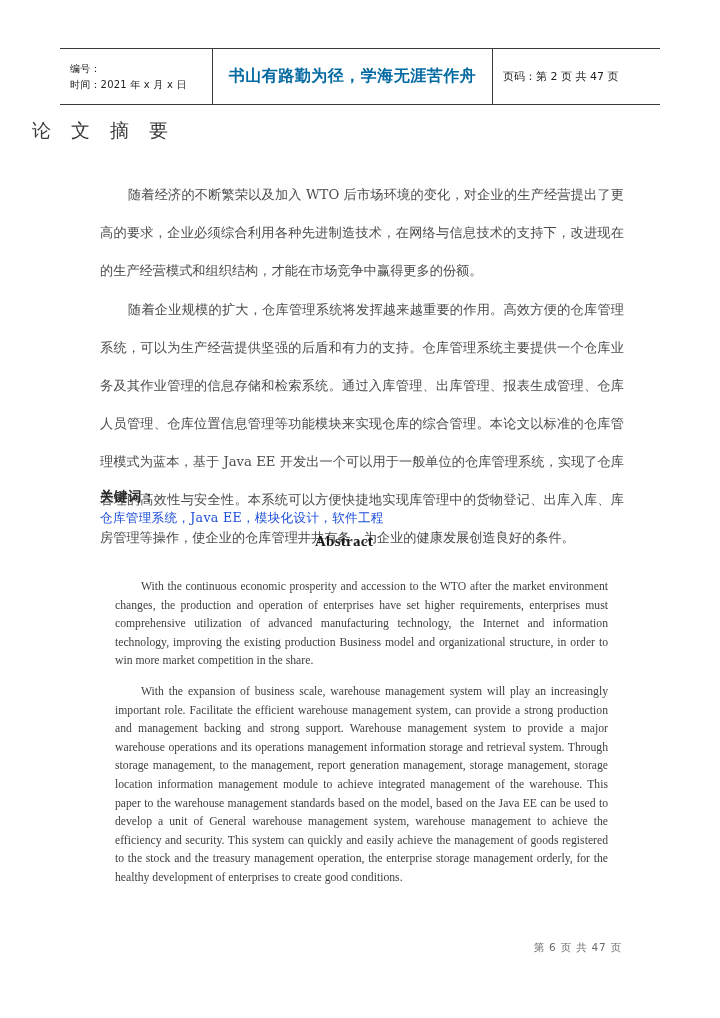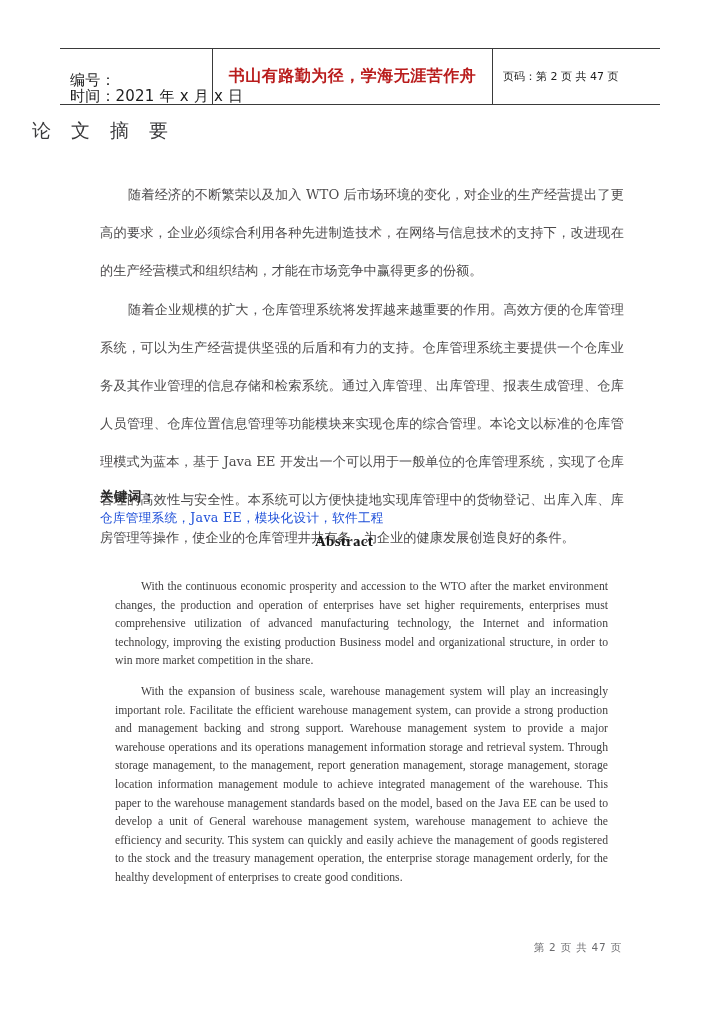--- a/index.html
+++ b/index.html
@@ -40,37 +40,36 @@
     display: flex;
     flex-direction: column;
     justify-content: center;
     box-sizing: border-box;
   }
   .hdr-left {
     width: 153px;
     padding-left: 10px;
     border-right: 1.2px solid #3a3a3a;
     font-family: "DejaVu Sans", sans-serif;
-    font-size: 15px;
+    font-size: 10px;
     line-height: 16px;
     color: #1d1d1d;
-    justify-content: flex-end;
   }
   .hdr-left .line {
     white-space: nowrap;
     letter-spacing: 0.2px;
   }
   .hdr-mid {
     width: 280px;
     border-right: 1.2px solid #3a3a3a;
     align-items: center;
     font-family: "DejaVu Serif", serif;
     font-weight: bold;
     font-size: 16px;
-    color: #b91c1c;
+    color: #0369a1;
     letter-spacing: 0.5px;
     white-space: nowrap;
   }
   .hdr-right {
     flex: 1;
     padding-left: 10px;
     font-family: "DejaVu Sans", sans-serif;
     font-size: 11px;
     color: #1d1d1d;
     white-space: nowrap;
@@ -207,15 +206,15 @@
     <div class="kw-values">仓库管理系统，Java EE，模块化设计，软件工程</div>
   </div>
 
   <div class="abstract-title">Abstract</div>
 
   <div class="en-body">
     <p class="en-para">With the continuous economic prosperity and accession to the WTO after the market environment changes, the production and operation of enterprises have set higher requirements, enterprises must comprehensive utilization of advanced manufacturing technology, the Internet and information technology, improving the existing production Business model and organizational structure, in order to win more market competition in the share.</p>
     <p class="en-para">With the expansion of business scale, warehouse management system will play an increasingly important role. Facilitate the efficient warehouse management system, can provide a strong production and management backing and strong support. Warehouse management system to provide a major warehouse operations and its operations management information storage and retrieval system. Through storage management, to the management, report generation management, storage management, storage location information management module to achieve integrated management of the warehouse. This paper to the warehouse management standards based on the model, based on the Java EE can be used to develop a unit of General warehouse management system, warehouse management to achieve the efficiency and security. This system can quickly and easily achieve the management of goods registered to the stock and the treasury management operation, the enterprise storage management orderly, for the healthy development of enterprises to create good conditions.</p>
   </div>
 
-  <div class="footer">第 2 页 共 47 页</div>
+  <div class="footer">第 6 页 共 47 页</div>
 
 </div>
 
 </body></html>

